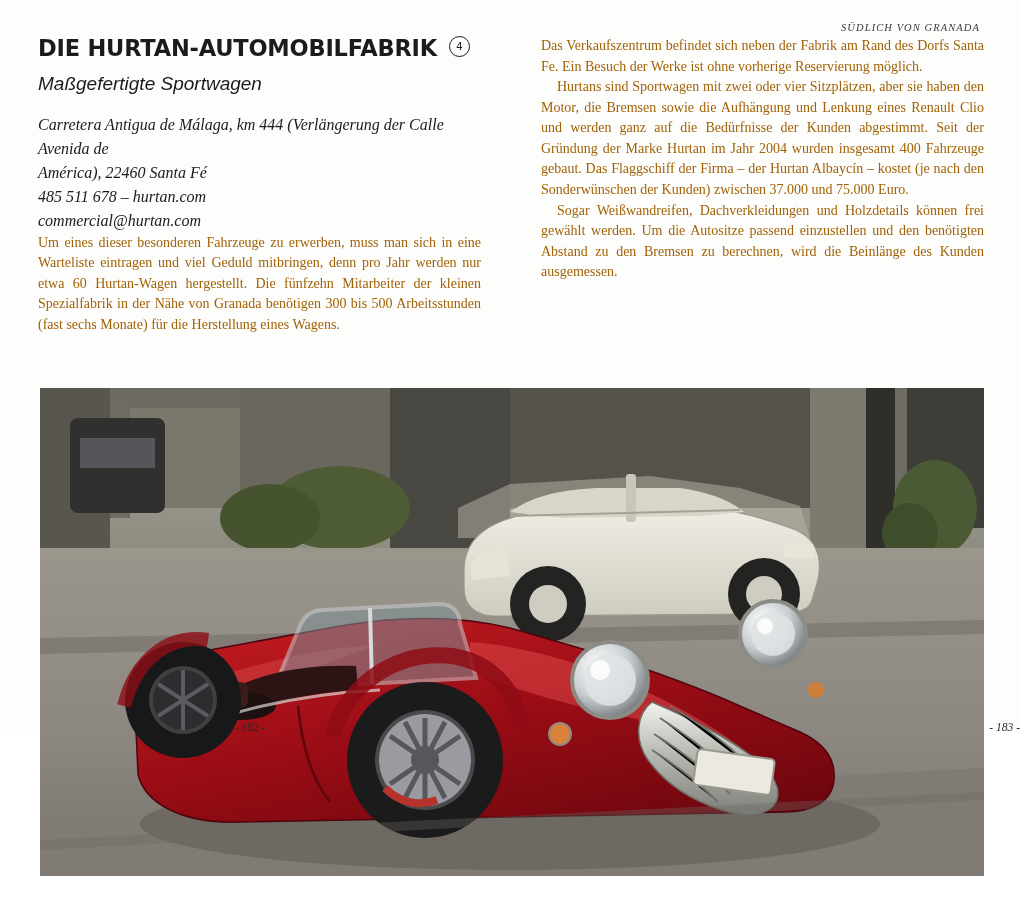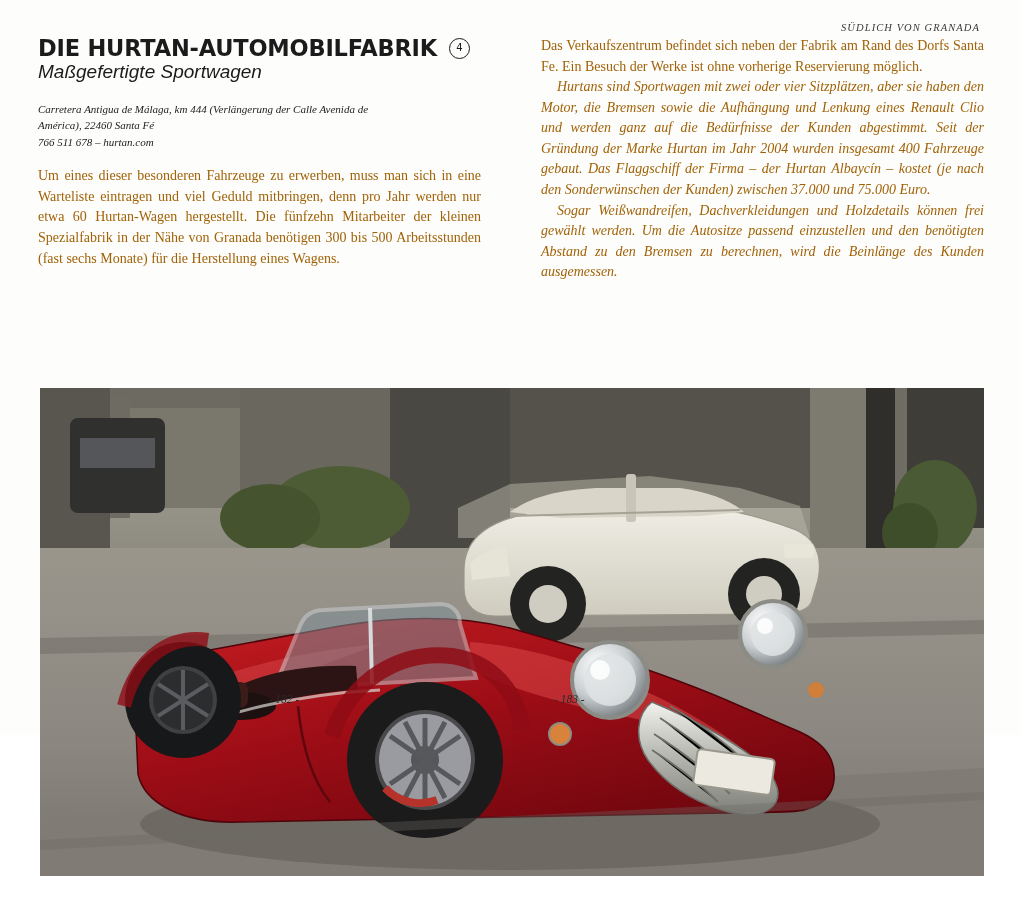--- a/index.html
+++ b/index.html
@@ -48,22 +48,23 @@
     font-weight: bold;
     font-size: 22.5px;
     letter-spacing: -0.2px;
     color: #1b1b1b;
     display: inline-block;
     vertical-align: middle;
     line-height: 1.1;
   }
   .title-row {
     display: flex;
-    align-items: center;
+    align-items: flex-start;
     gap: 12px;
+    margin-bottom: 12px;
   }
   .marker {
     display: inline-flex;
     align-items: center;
     justify-content: center;
     width: 19px;
     height: 19px;
     border: 1px solid #1b1b1b;
     border-radius: 50%;
     font-family: "DejaVu Sans", sans-serif;
@@ -76,40 +77,38 @@
     margin: 0 0 18px 0;
     font-family: Liberation Sans, sans-serif;
     font-style: italic;
     font-weight: normal;
     font-size: 19px;
     color: #1b1b1b;
   }
   .address {
     font-family: "Liberation Serif", serif;
     font-style: italic;
-    font-size: 11px;
+    font-size: 16px;
     line-height: 1.5;
     color: #1b1b1b;
-    margin-bottom: 16px;
   }
   .address div {
     white-space: normal;
   }
   p.body {
     margin: 0;
     font-size: 14px;
     line-height: 1.47;
     text-align: justify;
     text-justify: inter-word;
     hyphens: auto;
     color: #a16207;
   }
   p.body + p.body {
     text-indent: 16px;
-    font-style: italic;
   }
   .dropcap-para {
     position: relative;
   }
   .dropcap-para::first-letter {
     float: left;
     font-family: "Liberation Serif", serif;
     font-size: 50px;
     line-height: 40px;
     padding: 2px 5px 0 0;
@@ -122,36 +121,35 @@
     width: 944px;
     height: 488px;
     overflow: hidden;
     background: #6b6a66;
   }
   .photo svg {
     display: block;
   }
   .folio {
     position: absolute;
-    bottom: 30px;
+    bottom: 2px;
     font-family: "Liberation Serif", serif;
     font-style: italic;
     font-size: 11.5px;
     color: #2a2a2a;
-    padding-left: 34px;
   }
   .folio.left {
     left: 0;
     width: 500px;
     text-align: center;
   }
   .folio.right {
     left: 520px;
     width: 500px;
-    text-align: left;
+    text-align: right;
   }
 </style>
 </head>
 <body>
 
 <div class="page">
 
   <div class="running-head">SÜDLICH VON GRANADA</div>
 
   <div class="columns">
@@ -159,21 +157,22 @@
     <div class="col">
       <div class="title-row">
         <h1 class="title">DIE HURTAN-AUTOMOBILFABRIK</h1>
         <span class="marker">4</span>
       </div>
       <h2 class="subtitle">Maßgefertigte Sportwagen</h2>
 
       <div class="address">
         <div>Carretera Antigua de Málaga, km 444 (Verlängerung der Calle Avenida de</div>
         <div>América), 22460 Santa Fé</div>
-        <div>766 511 678 – hurtan.com</div>
+        <div>485 511 678 – hurtan.com</div>
+        <div>commercial@hurtan.com</div>
       </div>
 
       <p class="body">Um eines dieser besonderen Fahrzeuge zu erwerben, muss man sich in eine Warteliste eintragen und viel Geduld mitbringen, denn pro Jahr werden nur etwa 60 Hurtan-Wagen hergestellt. Die fünfzehn Mitarbeiter der kleinen Spezialfabrik in der Nähe von Granada benötigen 300 bis 500 Arbeitsstunden (fast sechs Monate) für die Herstellung eines Wagens.</p>
     </div>
 
     <div class="col">
       <p class="body">Das Verkaufszentrum befindet sich neben der Fabrik am Rand des Dorfs Santa Fe. Ein Besuch der Werke ist ohne vorherige Reservierung möglich.</p>
       <p class="body">Hurtans sind Sportwagen mit zwei oder vier Sitzplätzen, aber sie haben den Motor, die Bremsen sowie die Aufhängung und Lenkung eines Renault Clio und werden ganz auf die Bedürfnisse der Kunden abgestimmt. Seit der Gründung der Marke Hurtan im Jahr 2004 wurden insgesamt 400 Fahrzeuge gebaut. Das Flaggschiff der Firma – der Hurtan Albaycín – kostet (je nach den Sonderwünschen der Kunden) zwischen 37.000 und 75.000 Euro.</p>
       <p class="body">Sogar Weißwandreifen, Dachverkleidungen und Holzdetails können frei gewählt werden. Um die Autositze passend einzustellen und den benötigten Abstand zu den Bremsen zu berechnen, wird die Beinlänge des Kunden ausgemessen.</p>
     </div>

